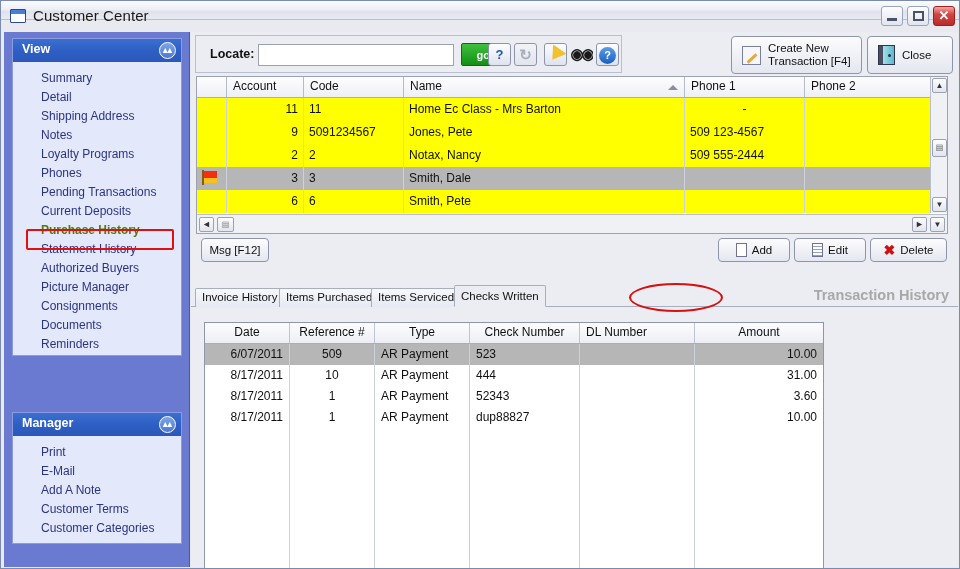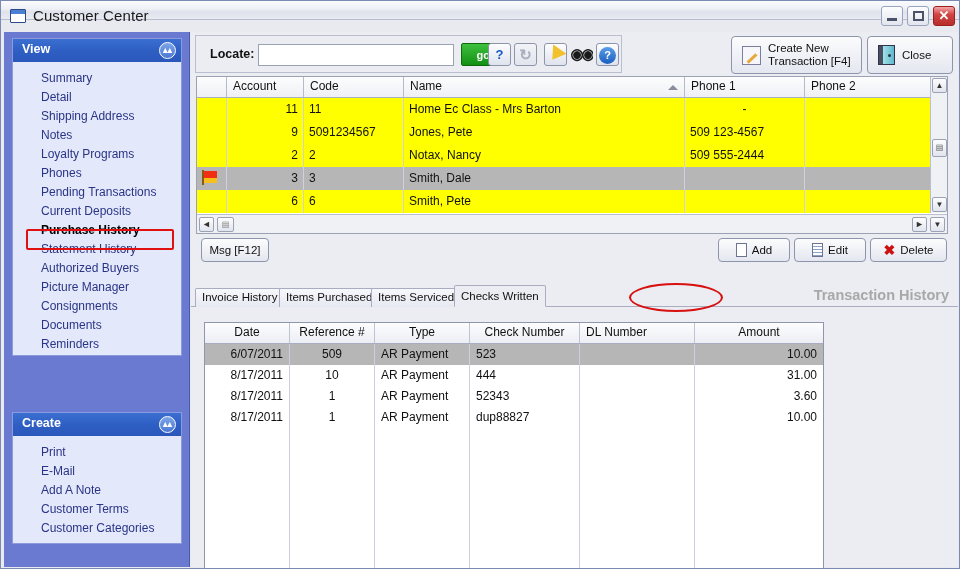--- a/index.html
+++ b/index.html
@@ -121,21 +121,21 @@
   .panel-body { padding: 6px 0 8px 0; }
   .nav-item {
     padding: 1.5px 0 1.5px 28px;
     font-size: 12px;
     color: #2a3486;
     line-height: 16px;
     white-space: nowrap;
   }
   .nav-item.active {
     font-weight: bold;
-    color: #000000;
+    color: #4d7c0f;
   }
   .hl-box {
     position: absolute;
     left: 22px;
     width: 148px;
     height: 21px;
     border: 2px solid #e01010;
     border-radius: 2px;
     pointer-events: none;
   }
@@ -524,21 +524,21 @@
         <div class="nav-item">Consignments</div>
         <div class="nav-item">Documents</div>
         <div class="nav-item">Reminders</div>
       </div>
     </div>
 
     <div class="hl-box" style="top:197px;"></div>
 
     <div class="panel" style="top:380px; height:132px;">
       <div class="panel-head">
-        <div class="panel-head-title">Create</div>
+        <div class="panel-head-title">Manager</div>
         <div class="chev">▴▴</div>
       </div>
       <div class="panel-body">
         <div class="nav-item">Print</div>
         <div class="nav-item">E-Mail</div>
         <div class="nav-item">Add A Note</div>
         <div class="nav-item">Customer Terms</div>
         <div class="nav-item">Customer Categories</div>
       </div>
     </div>

